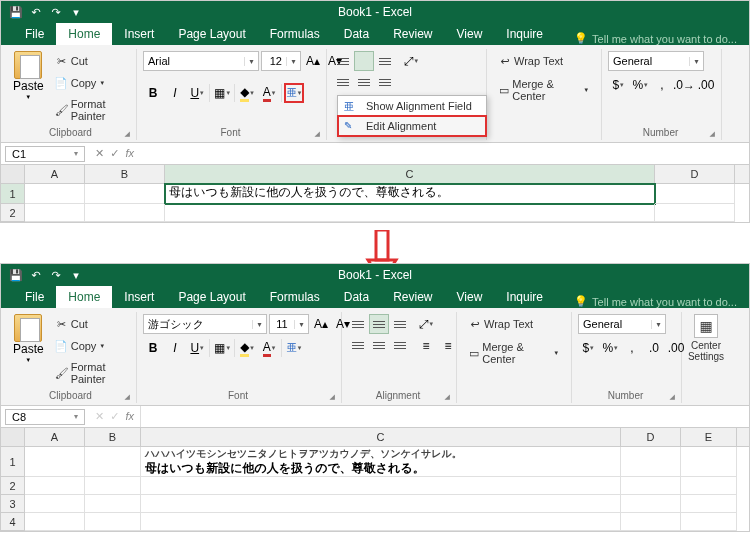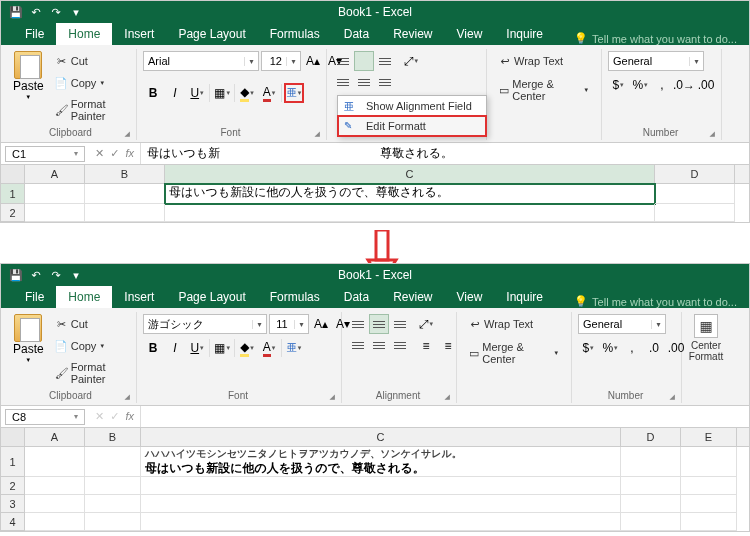--- a/index.html
+++ b/index.html
@@ -244,39 +244,34 @@
       <div class="group-label">Number</div>
     </div>
 
     <div class="menu" style="left:336px;top:50px;">
       <div class="menu-item">
         <span class="mi-ico" style="color:#2060c0;font-size:10px;">亜</span>
         <span>Show Alignment Field</span>
       </div>
       <div class="menu-item hl">
         <span class="mi-ico" style="color:#2060c0;font-size:10px;">✎</span>
-        <span>Edit Formatt</span>
+        <span>Edit Alignment</span>
       </div>
     </div>
   </div>
 
   <div class="formula-bar">
     <div class="name-box">
         <span>C1</span>
         <span style="font-size:8px;color:#888;">▾</span>
       </div>
     <div class="fx-btns">
       <span>✕</span>
       <span>✓</span>
       <span><i>fx</i></span>
-    </div>
-    <div class="fx-input">
-      <span>母はいつも新</span>
-      <span style="width:160px;display:inline-block;"></span>
-      <span>尊敬される。</span>
     </div>
   </div>
 
   <div class="grid">
     <div class="col-headers">
       <div class="corner"></div>
       <div class="ch" style="width:60px;">A</div>
       <div class="ch" style="width:80px;">B</div>
       <div class="ch" style="width:490px;background:#d8e8dc;">C</div>
       <div class="ch" style="width:80px;">D</div>
@@ -486,21 +481,21 @@
           <div class="fontbtn">.00</div>
         </div>
       </div>
       <div class="group-label">Number</div>
     </div>
 
     <div class="group" style="width:50px;border-right:none;">
       <div class="cond">
         <div class="ci">▦</div>
         <span>Center</span>
-        <span>Formatt</span>
+        <span>Settings</span>
       </div>
     </div>
   </div>
 
   <div class="formula-bar">
     <div class="name-box">
         <span>C8</span>
         <span style="font-size:8px;color:#888;">▾</span>
       </div>
     <div class="fx-btns">

